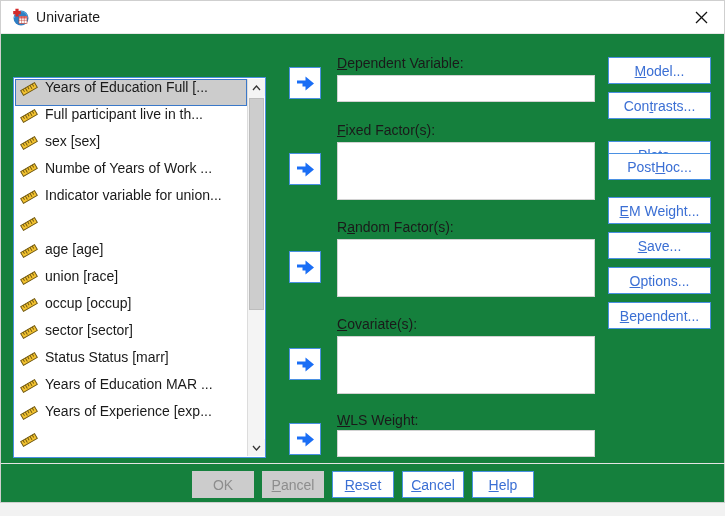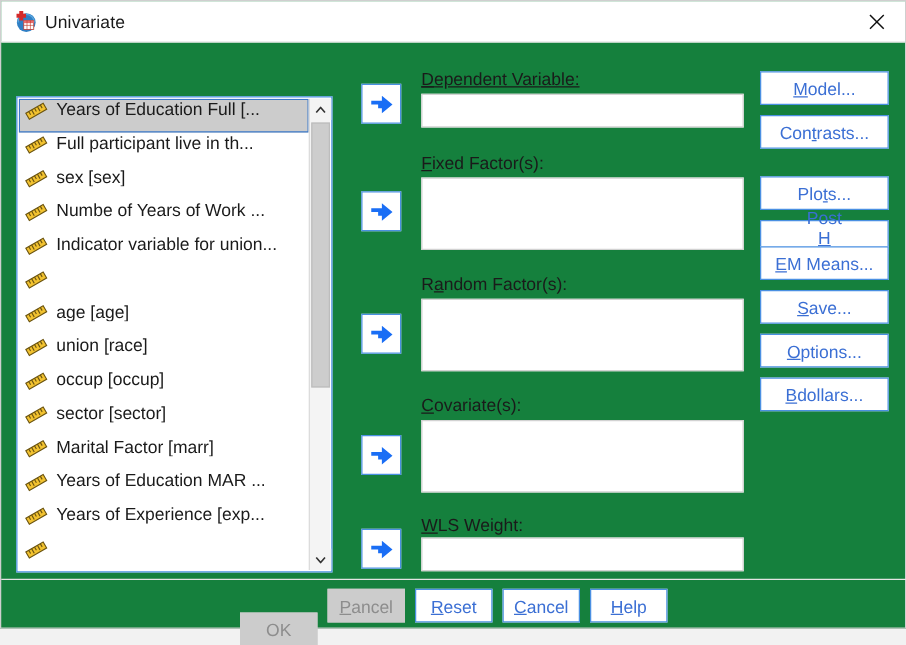--- a/index.html
+++ b/index.html
@@ -385,21 +385,21 @@
           <svg class="ruler-ico" viewBox="0 0 20 20" width="20" height="20">
             <g transform="rotate(-30 10 10)">
               <rect x="2" y="7.2" width="16" height="5.6" fill="#f2c230" stroke="#6b5410" stroke-width="0.9"></rect>
               <line x1="4.666666666666666" y1="7.2" x2="4.666666666666666" y2="10.2" stroke="#6b5410" stroke-width="0.9"></line>
               <line x1="7.333333333333333" y1="7.2" x2="7.333333333333333" y2="11.4" stroke="#6b5410" stroke-width="0.9"></line>
               <line x1="10" y1="7.2" x2="10" y2="10.2" stroke="#6b5410" stroke-width="0.9"></line>
               <line x1="12.666666666666666" y1="7.2" x2="12.666666666666666" y2="11.4" stroke="#6b5410" stroke-width="0.9"></line>
               <line x1="15.333333333333332" y1="7.2" x2="15.333333333333332" y2="10.2" stroke="#6b5410" stroke-width="0.9"></line>
             </g>
           </svg>
-          <span class="var-label">Marital Factor [marr]</span>
+          <span class="var-label">Status Status [marr]</span>
         </div>
         <div class="var-item">
           <svg class="ruler-ico" viewBox="0 0 20 20" width="20" height="20">
             <g transform="rotate(-30 10 10)">
               <rect x="2" y="7.2" width="16" height="5.6" fill="#f2c230" stroke="#6b5410" stroke-width="0.9"></rect>
               <line x1="4.666666666666666" y1="7.2" x2="4.666666666666666" y2="10.2" stroke="#6b5410" stroke-width="0.9"></line>
               <line x1="7.333333333333333" y1="7.2" x2="7.333333333333333" y2="11.4" stroke="#6b5410" stroke-width="0.9"></line>
               <line x1="10" y1="7.2" x2="10" y2="10.2" stroke="#6b5410" stroke-width="0.9"></line>
               <line x1="12.666666666666666" y1="7.2" x2="12.666666666666666" y2="11.4" stroke="#6b5410" stroke-width="0.9"></line>
               <line x1="15.333333333333332" y1="7.2" x2="15.333333333333332" y2="10.2" stroke="#6b5410" stroke-width="0.9"></line>
@@ -470,21 +470,21 @@
         </svg>
       </div>
       <div class="arrow-btn" style="top: 422px;">
         <svg width="19" height="17" viewBox="0 0 19 17">
           <path d="M1 5.5 H9.5 V1.5 L18 8.5 L9.5 15.5 V11.5 H6.5 V8.5 H1 Z" fill="#1a6ef5"></path>
         </svg>
       </div>
     </div>
 
   <div id="field-host">
-      <div class="field-label" style="top: 54px; text-decoration: underline;"><span></span><u>D</u><span>ependent Variable:</span></div>
+      <div class="field-label" style="top: 54px;"><span></span><u>D</u><span>ependent Variable:</span></div>
       <div class="field-box" style="top: 74px; height: 27px;"></div>
       <div class="field-label" style="top: 121px;"><span></span><u>F</u><span>ixed Factor(s):</span></div>
       <div class="field-box" style="top: 141px; height: 58px;"></div>
       <div class="field-label" style="top: 218px;"><span>R</span><u>a</u><span>ndom Factor(s):</span></div>
       <div class="field-box" style="top: 238px; height: 58px;"></div>
       <div class="field-label" style="top: 315px;"><span></span><u>C</u><span>ovariate(s):</span></div>
       <div class="field-box" style="top: 335px; height: 58px;"></div>
       <div class="field-label" style="top: 411px;"><span></span><u>W</u><span>LS Weight:</span></div>
       <div class="field-box" style="top: 429px; height: 27px;"></div>
     </div>
@@ -498,50 +498,50 @@
       <div class="side-btn" style="top: 91px;">
         <span>Con</span>
         <u>t</u>
         <span>rasts...</span>
       </div>
       <div class="side-btn" style="top: 140px;">
         <span>Plo</span>
         <u>t</u>
         <span>s...</span>
       </div>
-      <div class="side-btn" style="top: 175px; flex-direction: column;">
+      <div class="side-btn" style="top: 152px;">
         <span>Post </span>
         <u>H</u>
         <span>oc...</span>
       </div>
       <div class="side-btn" style="top: 196px;">
         <span></span>
         <u>E</u>
-        <span>M Means...</span>
+        <span>M Weight...</span>
       </div>
       <div class="side-btn" style="top: 231px;">
         <span></span>
         <u>S</u>
         <span>ave...</span>
       </div>
       <div class="side-btn" style="top: 266px;">
         <span></span>
         <u>O</u>
         <span>ptions...</span>
       </div>
       <div class="side-btn" style="top: 301px;">
         <span></span>
         <u>B</u>
-        <span>dollars...</span>
+        <span>ependent...</span>
       </div>
     </div>
 
   <div id="bottom-sep"></div>
   <div id="bottom-host">
-      <div class="bot-btn disabled" style="left: 191px; width: 62px; margin-top: 19px;">
+      <div class="bot-btn disabled" style="left: 191px; width: 62px;">
         <span>OK</span>
         <u></u>
         <span></span>
       </div>
       <div class="bot-btn disabled" style="left: 261px; width: 62px;">
         <span></span>
         <u>P</u>
         <span>ancel</span>
       </div>
       <div class="bot-btn enabled" style="left: 331px; width: 62px;">

